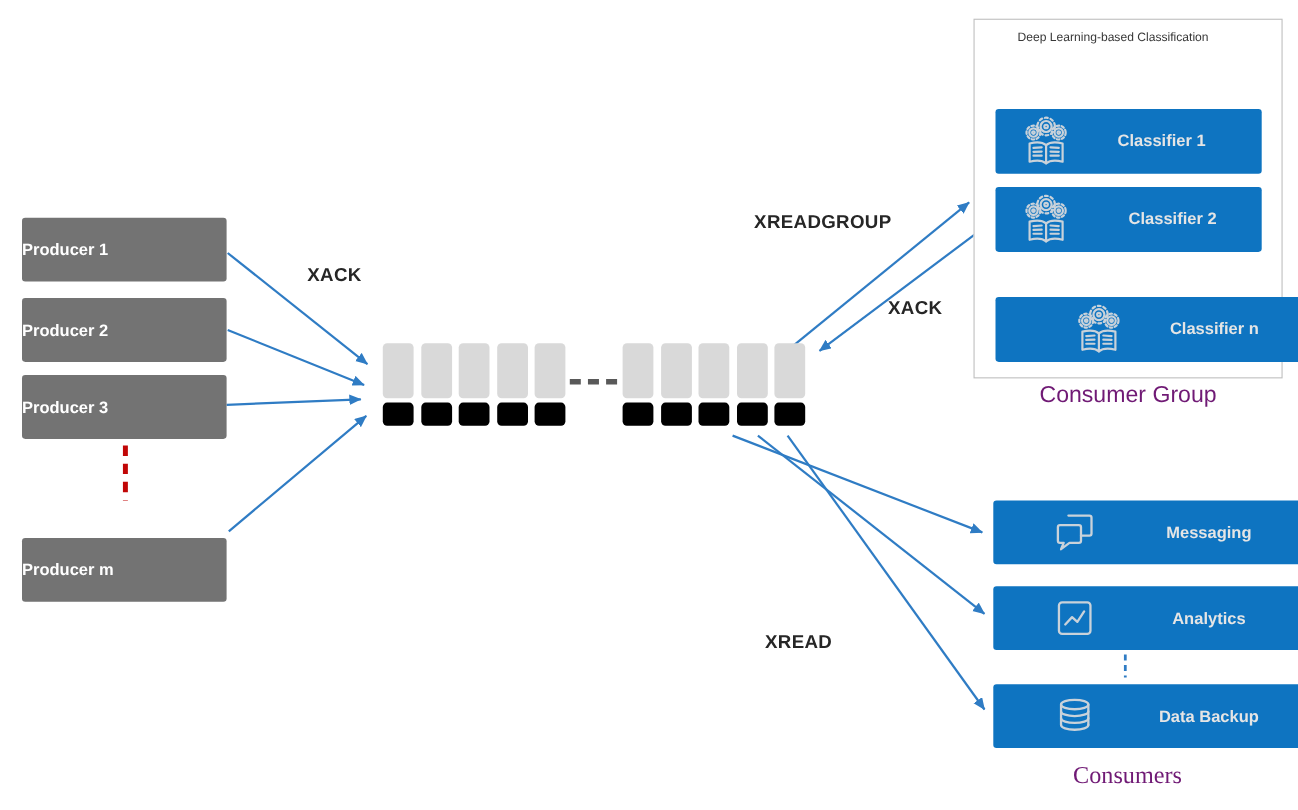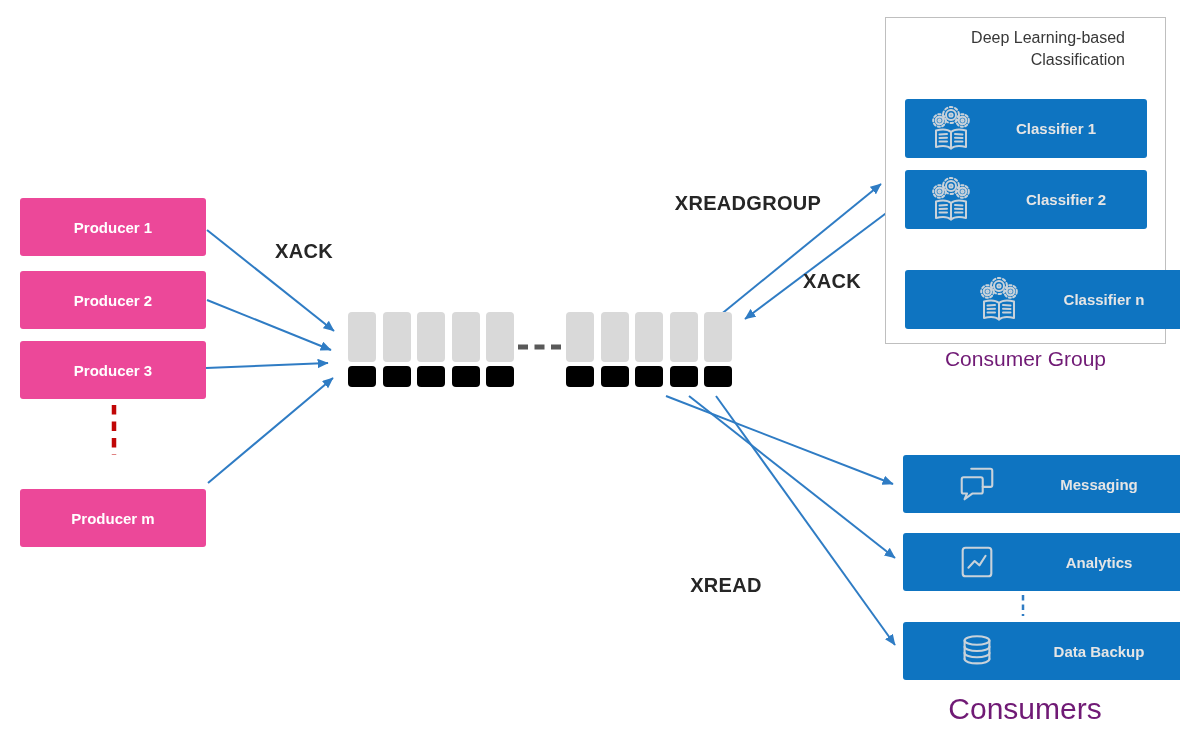--- a/index.html
+++ b/index.html
@@ -5,57 +5,57 @@
   html,body { margin:0; padding:0; background:#ffffff; }
   .canvas {
     position:relative; width:1180px; height:736px; background:#ffffff;
     font-family:"Liberation Sans", sans-serif; overflow:hidden;
   }
   .overlay { position:absolute; left:0; top:0; z-index:1; }
 
   
   .pbox {
     position:absolute; left:20px; width:186px; height:58px; z-index:2;
-    background:#ec4899; border-radius:3px;
-    display:flex; align-items:center; justify-content:center;
+    background:#737373; border-radius:3px;
+    display:flex; align-items:center; justify-content:flex-start;
     color:#ffffff; font-weight:bold; font-size:15px;
   }
   .p1 { top:198px; } .p2 { top:271px; } .p3 { top:341px; } .pm { top:489px; }
 
   
   .stream-seg { position:absolute; top:312px; display:flex; gap:6.5px; z-index:2; }
   .seg-a { left:348px; } .seg-b { left:566px; }
   .cell-col { width:28px; display:flex; flex-direction:column; }
   .cell-top { height:50px; background:#D9D9D9; border-radius:4px; }
   .cell-bot { height:21px; background:#000000; border-radius:4px; margin-top:4px; }
 
   
   .cg-outer { position:absolute; left:885px; top:17px; width:281px; height:327px;
     border:1px solid #BFBFBF; background:#ffffff; z-index:2; box-sizing:border-box; }
   .cg-title { position:absolute; left:925px; top:27px; width:200px; z-index:3;
-    text-align:right; font-size:16px; line-height:1.35; color:#383838; }
+    text-align:left; font-size:11px; line-height:1.35; color:#383838; }
 
   .bluebox {
     position:absolute; z-index:3; background:#0E74C1; border-radius:3px;
     display:flex; align-items:center;
     color:#e5e5e5; font-weight:bold; font-size:15px;
   }
   .clsbox { left:905px; width:242px; height:59px; }
   .c1 { top:99px; } .c2 { top:170px;gap:20px; } .cn { top:270px;padding-left:48px; }
   .conbox { left:903px; width:276px; height:58px;padding-left:28px; }
   .m1 { top:455px; } .m2 { top:533px; } .m3 { top:622px; }
   .bluebox .icon { margin-left:20px; width:52px; display:flex; justify-content:center; align-items:center; }
   .bluebox .lbl { flex:1; text-align:center; padding-right:12px; }
 
   .caption { position:absolute; z-index:2; color:#701a75; text-align:center; }
   .cap-group { left:885px; top:347px; width:281px; font-size:21px; }
-  .cap-consumers { left:903px; top:692px; width:244px; font-size:30px; }
-
-  
-  .cmd { position:absolute; z-index:2; font-size:20px; font-weight:600;
+  .cap-consumers { left:903px; top:692px; width:244px; font-size:22px;font-family:Liberation Serif, serif; }
+
+  
+  .cmd { position:absolute; z-index:2; font-size:17px; font-weight:600;
     color:#262626; text-align:center; letter-spacing:0.3px; }
   .l-xadd { left:274px; top:240px; width:60px; }
   .l-xrg  { left:664px; top:192px; width:168px; }
   .l-xack { left:790px; top:270px; width:84px; }
   .l-xread{ left:684px; top:574px; width:84px; }
 
   .icon svg { display:block; }
 </style>
 </head>
 <body>

